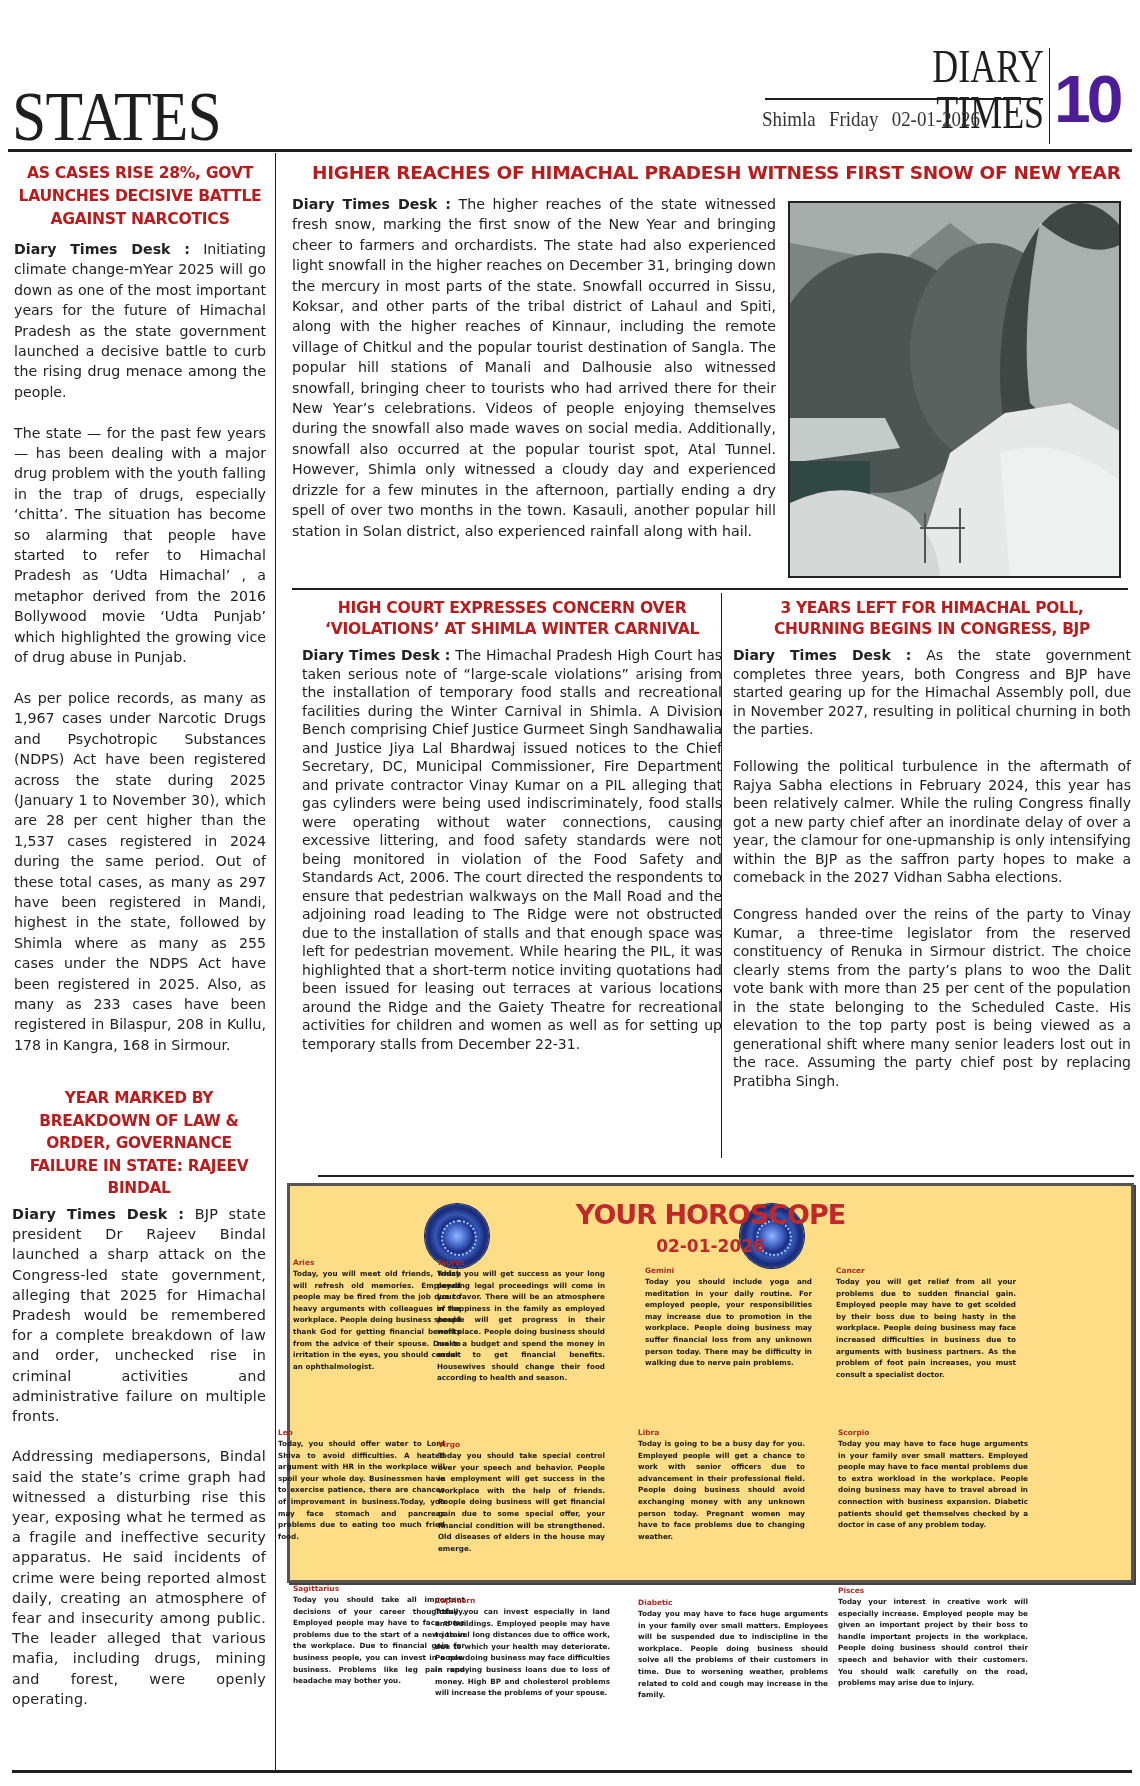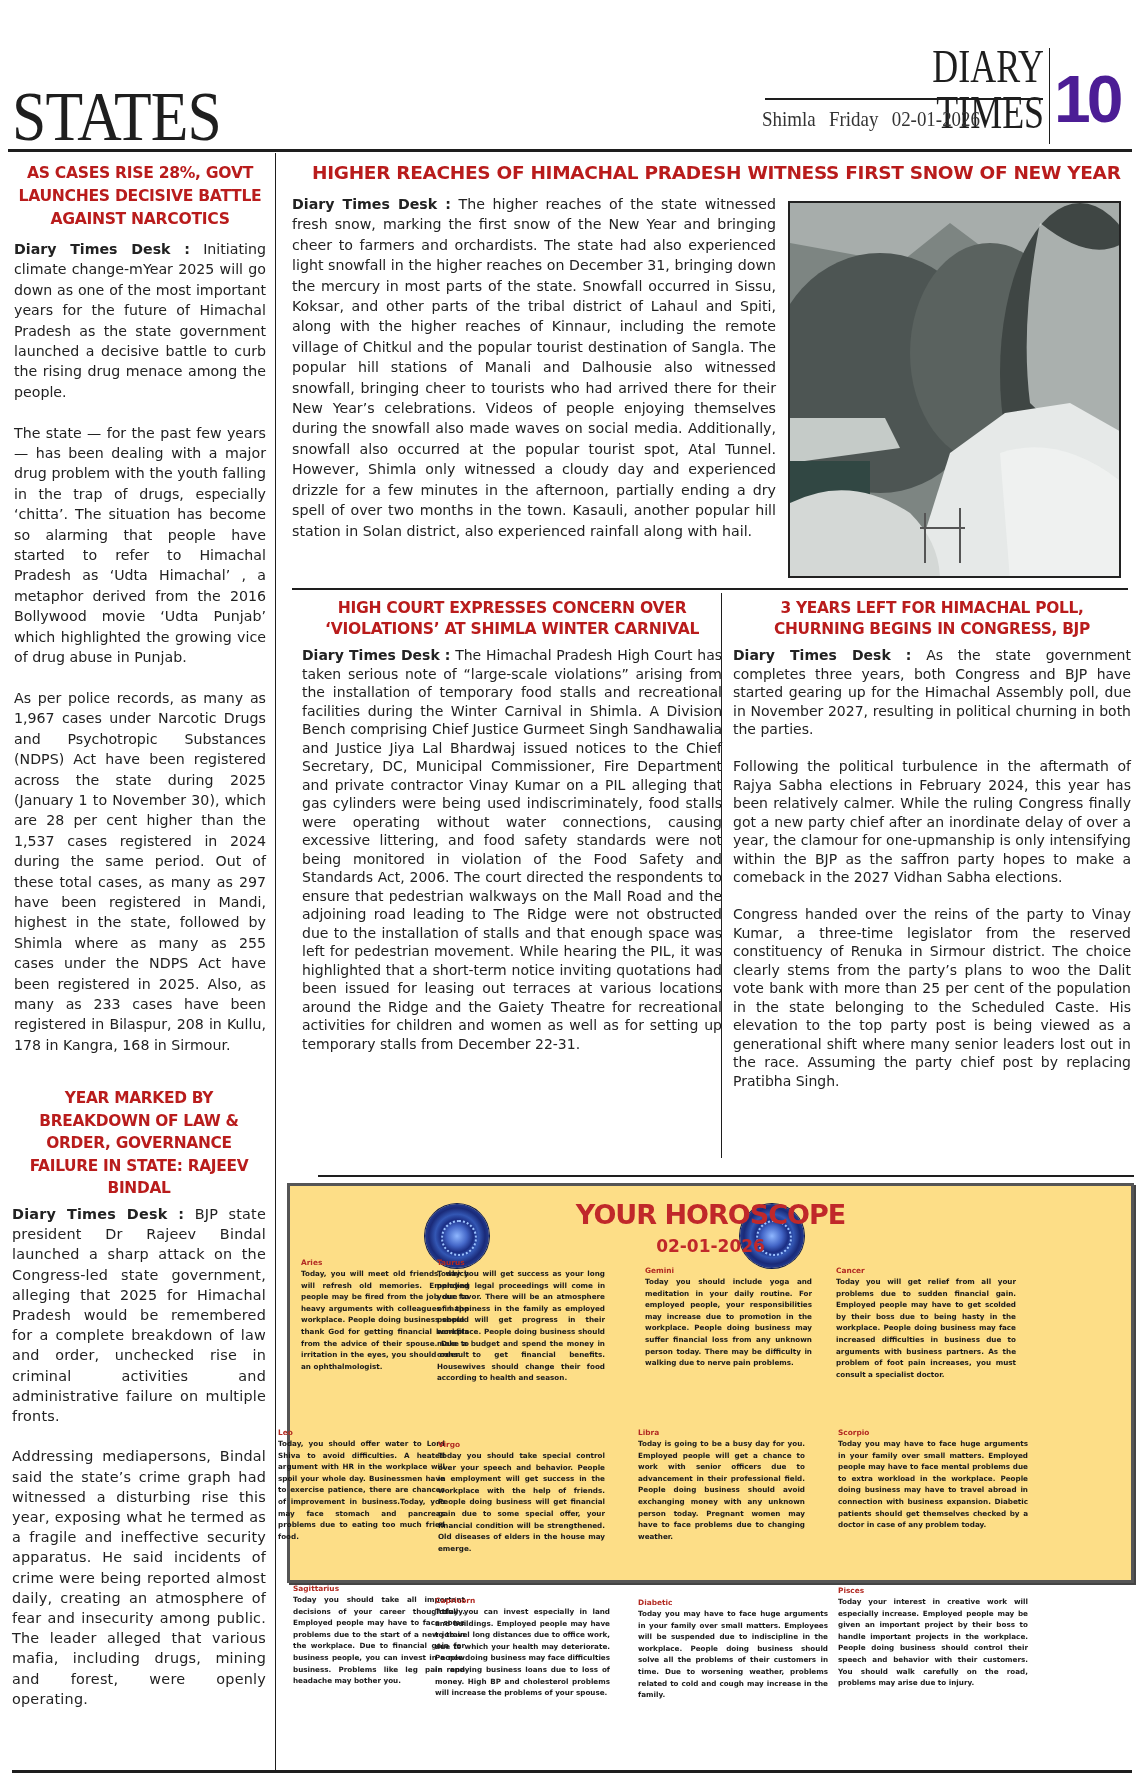--- a/index.html
+++ b/index.html
@@ -141,21 +141,21 @@
   </div>
 </article>
 
 <section class="horoscope">
   <div class="zodiac-wheel zodiac-left"></div>
   <div class="zodiac-wheel zodiac-right"></div>
   <div class="horo-title">YOUR HOROSCOPE</div>
   <div class="horo-date">02-01-2026</div>
 
   <div class="sign" style="left:-17px; top:72px;">
-    <div style="margin-left:28px; width:168px;">
+    <div style="margin-left:20px; width:168px;">
       <div class="sign-name">Aries</div>
       <div class="sign-text">Today, you will meet old friends, which will refresh old memories. Employed people may be fired from the job due to heavy arguments with colleagues in the workplace. People doing business should thank God for getting financial benefits from the advice of their spouse. Due to irritation in the eyes, you should consult an ophthalmologist.</div>
     </div>
   </div>
   <div class="sign" style="left:147px; top:72px; width:168px;">
     <div class="sign-name">Taurus</div>
     <div class="sign-text">Today you will get success as your long pending legal proceedings will come in your favor. There will be an atmosphere of happiness in the family as employed people will get progress in their workplace. People doing business should make a budget and spend the money in order to get financial benefits. Housewives should change their food according to health and season.</div>
   </div>
   <div class="sign" style="left:355px; top:80px; width:167px;">
     <div class="sign-name">Gemini</div>

